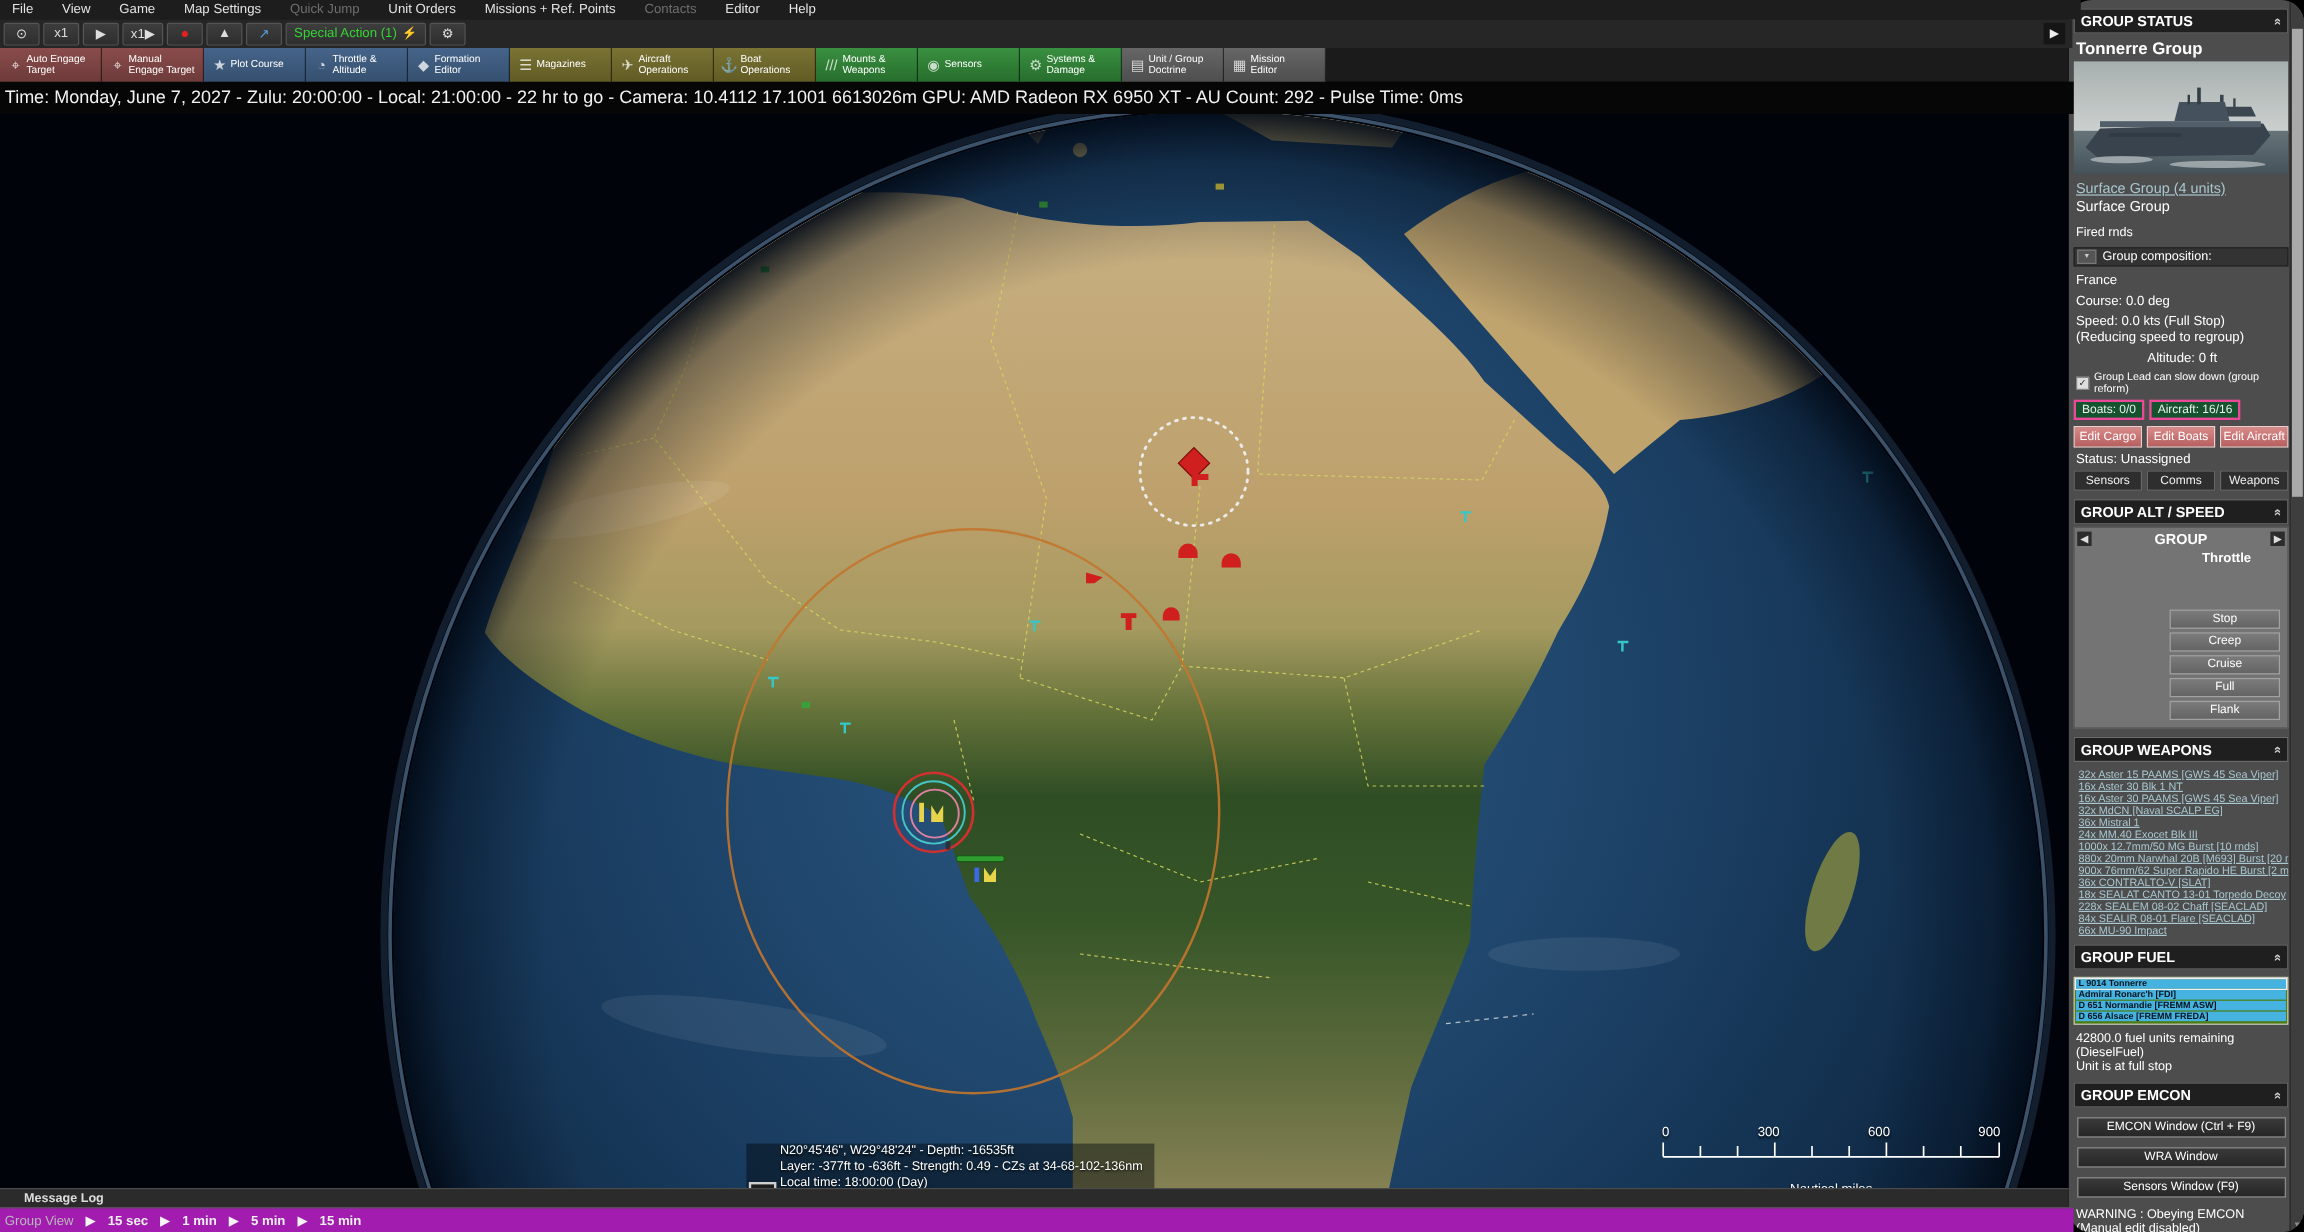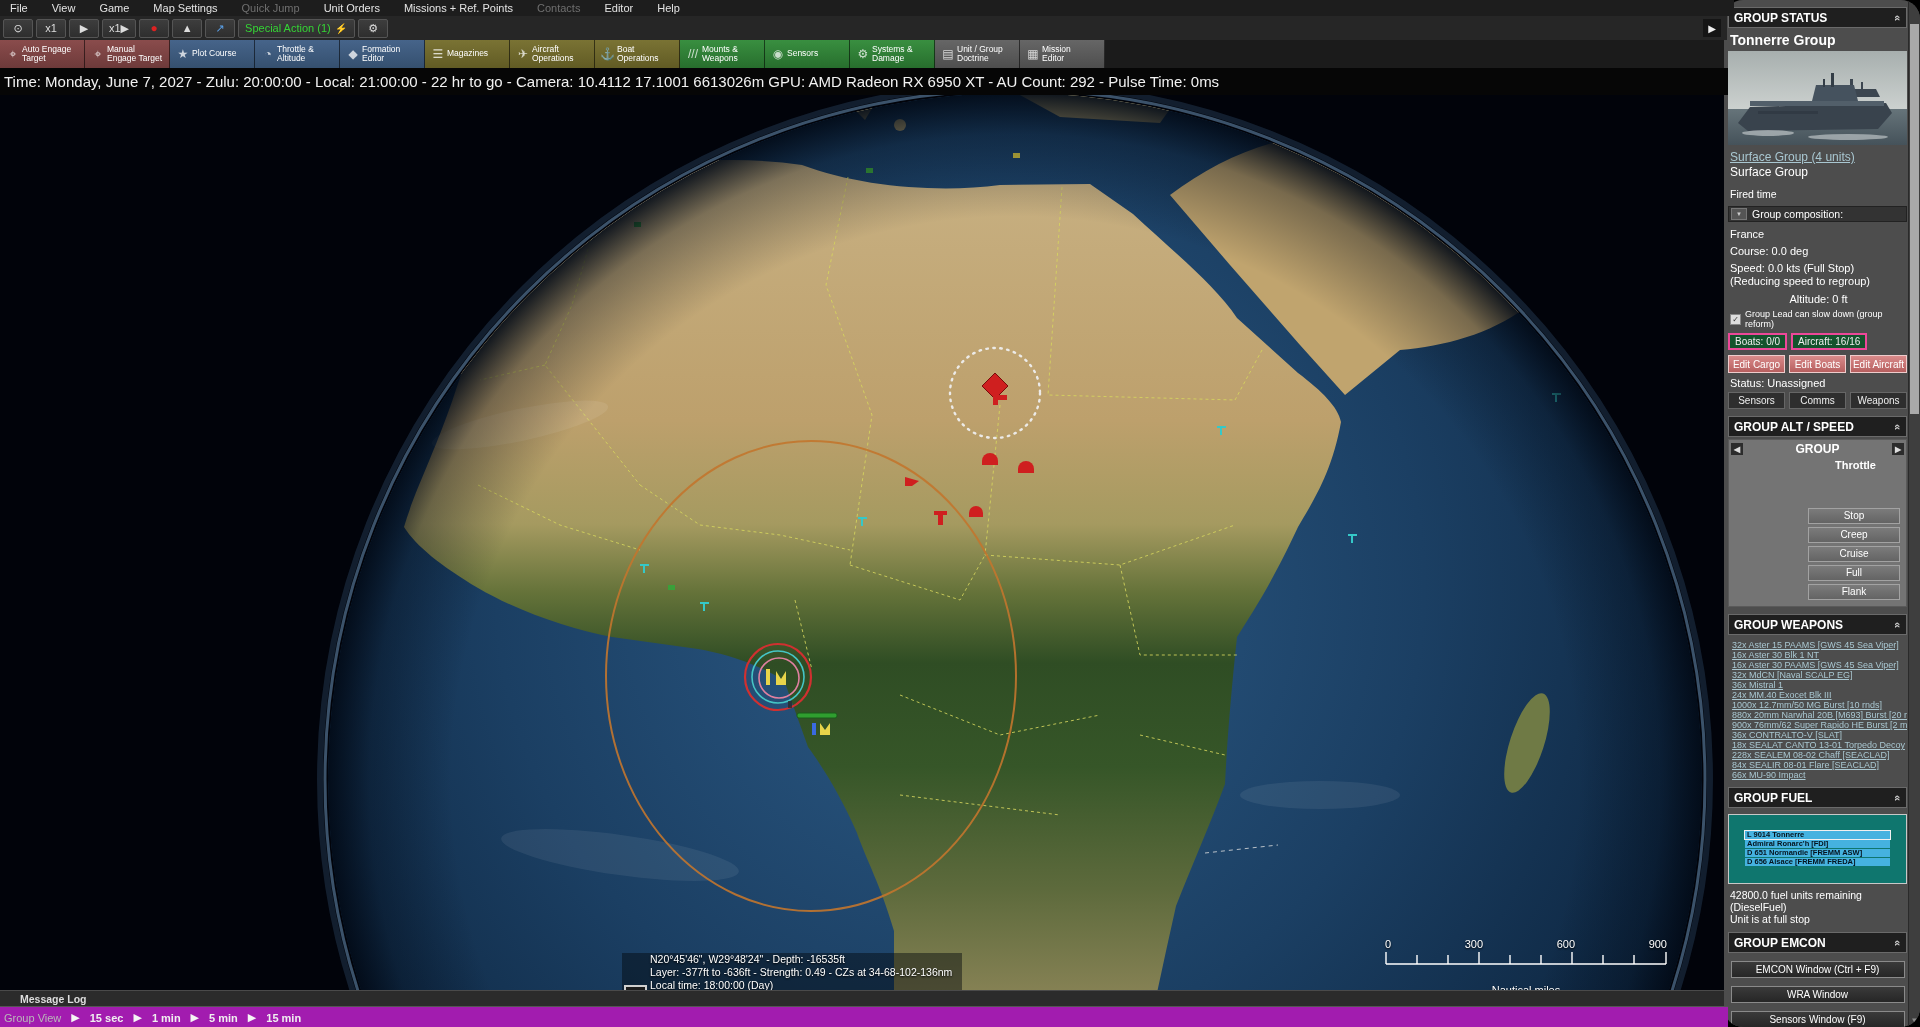--- a/index.html
+++ b/index.html
@@ -73,21 +73,21 @@
   .tabbtn{flex:1;background:#2e2e2e;border:1px solid #666;color:#eee;font-size:10px;height:15px;display:flex;align-items:center;justify-content:center;}
   .altpanel{background:#747474;border:1px solid #5a5a5a;margin-top:2px;padding:2px 2px 6px 2px;}
   .grprow{display:flex;align-items:center;font-weight:bold;font-size:12px;}
   .grparrow{width:12px;height:12px;background:#2c2c2c;color:#ddd;font-size:8px;display:flex;align-items:center;justify-content:center;}
   .grprow .gl{flex:1;text-align:center;}
   .throttle{font-size:11px;font-weight:bold;text-align:right;margin:3px 28px 6px 0;}
   .thrbtn{display:block;width:90px;height:14px;margin:3px 4px 0 auto;background:linear-gradient(#7b7b7b,#646464);
     border:1px solid #a2a2a2;color:#fff;font-size:10px;text-align:center;line-height:14px;}
   .wpnlist{margin:5px 0 0 4px;}
   .wpn{font-size:9px;line-height:10px;color:#a9c7d1;text-decoration:underline;white-space:nowrap;overflow:hidden;cursor:pointer;}
-  .fuelbox{margin-top:6px;border:1px solid #c8c8c8;background:#0f766e;padding:16px;}
+  .fuelbox{margin-top:6px;border:1px solid #c8c8c8;background:#4d7c0f;padding:1px;}
   .fuelrow{height:8px;background:#45b2e0;color:#05131d;font-size:7.5px;line-height:8px;padding-left:2px;margin-bottom:1px;
     white-space:nowrap;overflow:hidden;font-weight:bold;}
   .fuelrow.sel{outline:1px solid #f0f0f0;}
   .fueltxt{font-size:10.5px;line-height:12px;margin:5px 0 0 2px;}
   .embtn{width:172px;height:15px;margin:8px auto 0 auto;background:linear-gradient(#3a3a3a,#262626);border:1px solid #8a8a8a;
     color:#fff;font-size:10px;display:flex;align-items:center;justify-content:center;}
   .warn{font-size:10.5px;line-height:12px;margin:8px 0 0 2px;}
 </style>
 </head>
 <body>
@@ -459,21 +459,21 @@
       <rect x="30" y="60" width="60" height="3" fill="#2d3640" opacity=".7"></rect>
     </g>
     <g fill="#e8ecec" opacity=".5">
         <ellipse cx="40" cy="82" rx="26" ry="3"></ellipse>
         <ellipse cx="120" cy="86" rx="40" ry="3"></ellipse>
       </g>
   </svg>
 
   <div class="slink">Surface Group (4 units)</div>
   <div class="stext">Surface Group</div>
-  <div class="ssmall">Fired time</div>
+  <div class="ssmall">Fired rnds</div>
 
   <div class="compbar">
     <span class="ddbox">▼</span>
     <span>Group composition:</span>
   </div>
   <div class="stext" style="margin-top:6px;font-size:11px;">France</div>
   <div class="stext" style="margin-top:5px;font-size:11px;">Course: 0.0 deg</div>
   <div class="stext" style="margin-top:5px;font-size:11px;">Speed: 0.0 kts (Full Stop)</div>
   <div class="stext" style="font-size:11px;">(Reducing speed to regroup)</div>
   <div class="stext" style="margin-top:6px;font-size:11px;text-align:center;">Altitude: 0 ft</div>

